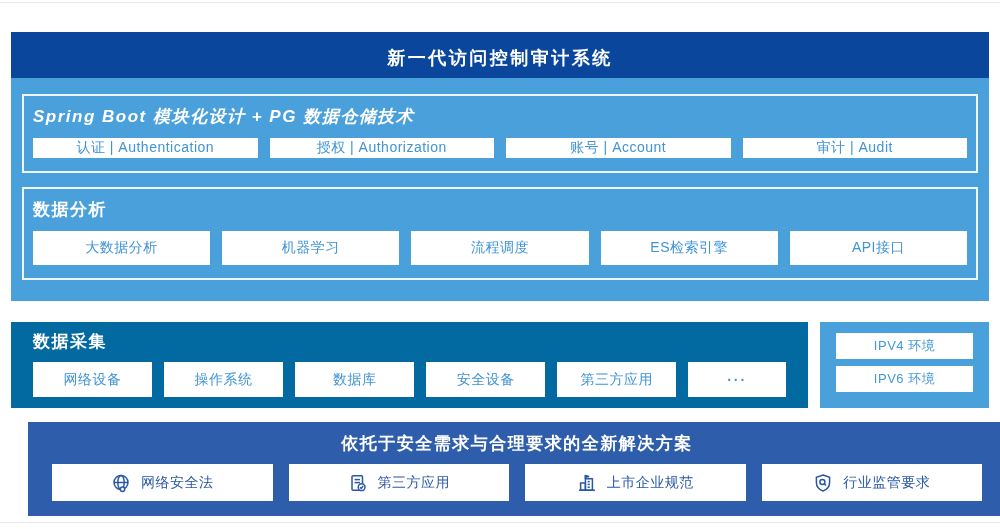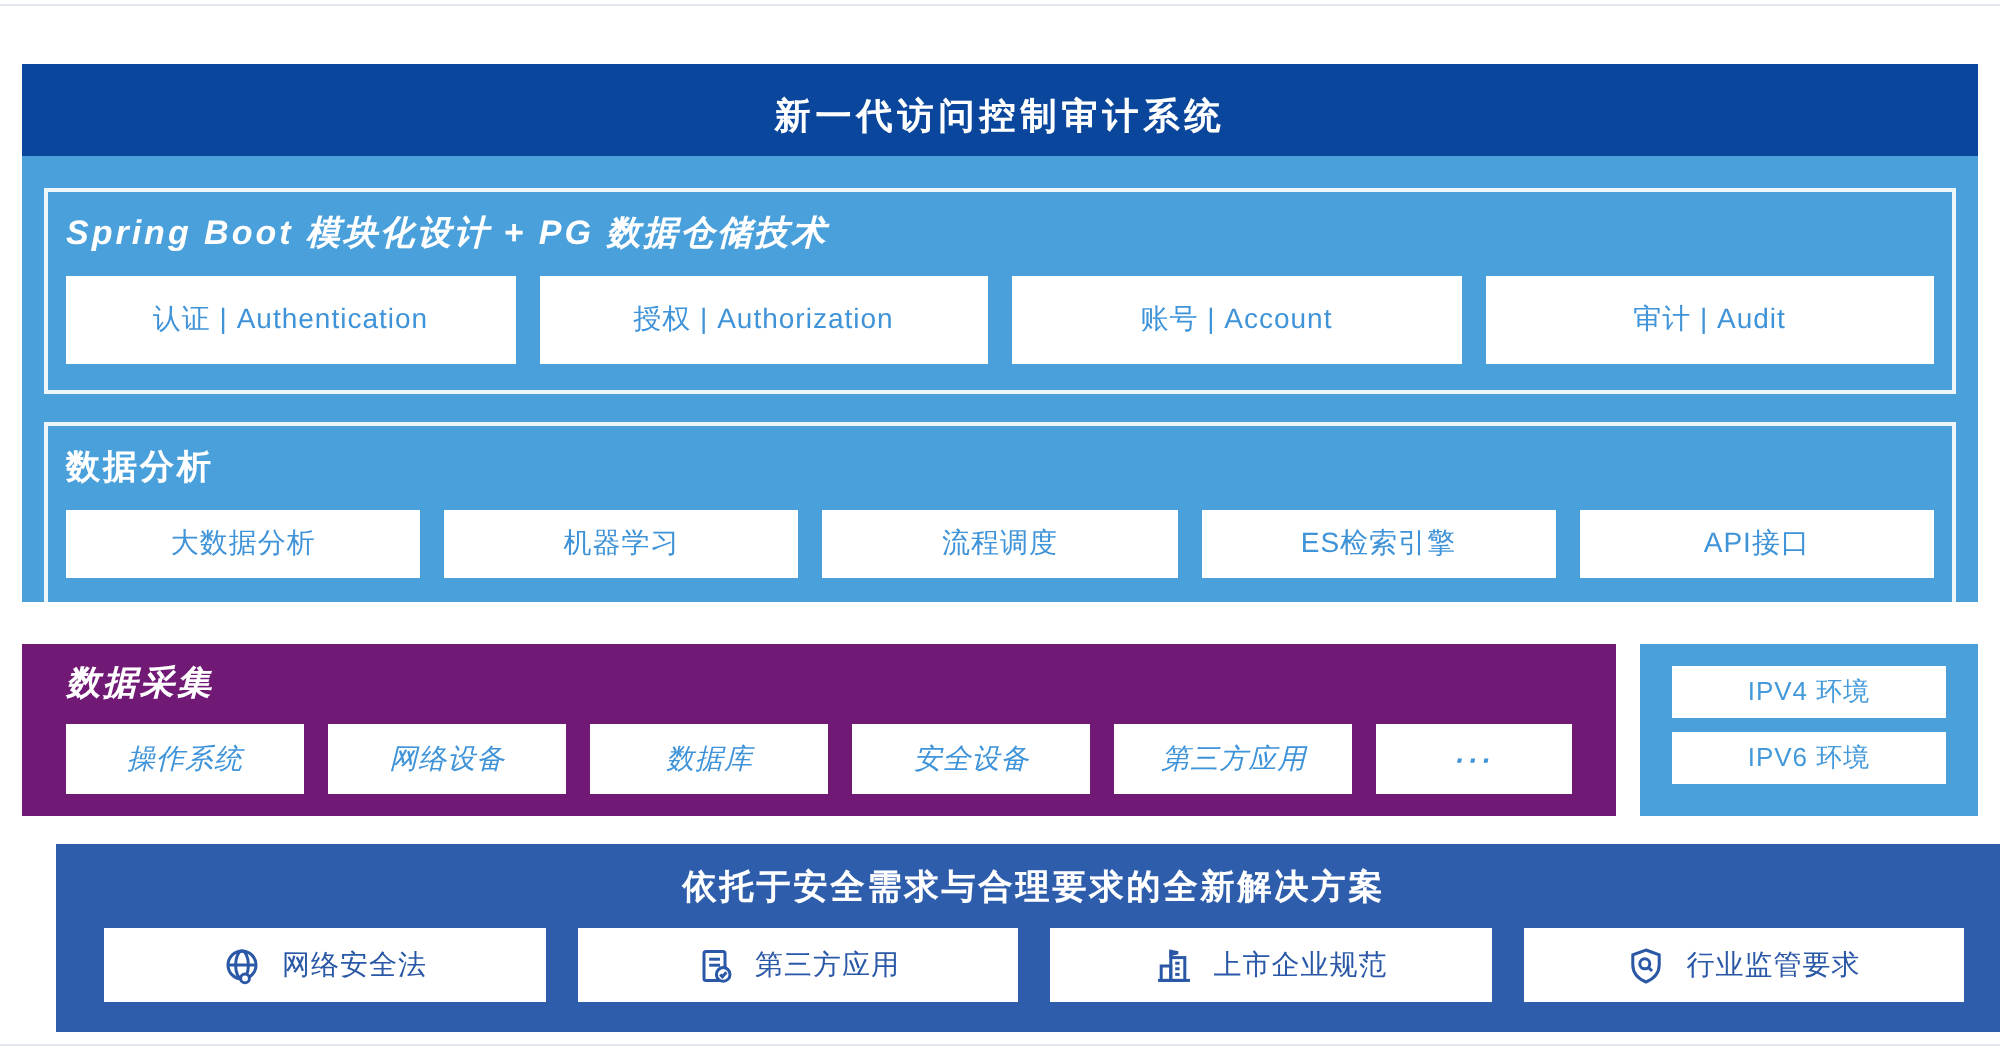--- a/index.html
+++ b/index.html
@@ -17,27 +17,27 @@
 
   
   .platform { position:absolute; left:11px; top:78px; width:978px; height:223px;
               background:#4aa0db; box-sizing:border-box; padding:16px 11px 0 11px; }
   .frame { border:2px solid rgba(255,255,255,0.9); box-sizing:border-box; padding:8px 9px 13px 9px; }
   .frame + .frame { margin-top:14px; }
   .frame-title { color:#ffffff; font-size:17px; font-weight:bold; text-align:left;
                  line-height:26px; letter-spacing:1.5px; }
   .frame-title.italic { font-style:italic; }
   .cell-row { display:flex; gap:12px; margin-top:8px; }
-  .cell { flex:1; background:#ffffff; height:44px; display:flex; align-items:center;
+  .cell { flex:1; background:#ffffff; height:20px; display:flex; align-items:center;
           justify-content:center; color:#3f93d8; font-size:14px; letter-spacing:0.5px; }
   .cell.short { height:34px; }
 
   
   .collection { position:absolute; left:11px; top:322px; width:797px; height:86px;
-                background:#701a75; box-sizing:border-box; padding:7px 22px 0 22px;font-style:italic; }
+                background:#0369a1; box-sizing:border-box; padding:7px 22px 0 22px; }
   .collection .frame-title { line-height:25px; }
   .collection .cell { height:35px; font-size:14px; }
   .collection .cell.dots { flex:0.82; letter-spacing:2px; font-weight:bold; }
 
   
   .env { position:absolute; left:820px; top:322px; width:169px; height:86px;
          background:#4aa0db; box-sizing:border-box; padding:11px 16px 8px 16px;
          display:flex; flex-direction:column; gap:7px; }
   .env-cell { background:#ffffff; height:26px; flex:none; display:flex; align-items:center;
               justify-content:center; color:#4399d9; font-size:13px; letter-spacing:0.5px;text-align:right; }
@@ -86,22 +86,22 @@
         <div class="cell short">ES检索引擎</div>
         <div class="cell short">API接口</div>
       </div>
     </div>
 
   </div>
 
   <div class="collection">
     <div class="frame-title">数据采集</div>
     <div class="cell-row">
+      <div class="cell">网络设备</div>
       <div class="cell">操作系统</div>
-      <div class="cell">网络设备</div>
       <div class="cell">数据库</div>
       <div class="cell">安全设备</div>
       <div class="cell">第三方应用</div>
       <div class="cell dots">···</div>
     </div>
   </div>
 
   <div class="env">
     <div class="env-cell">IPV4 环境</div>
     <div class="env-cell">IPV6 环境</div>

